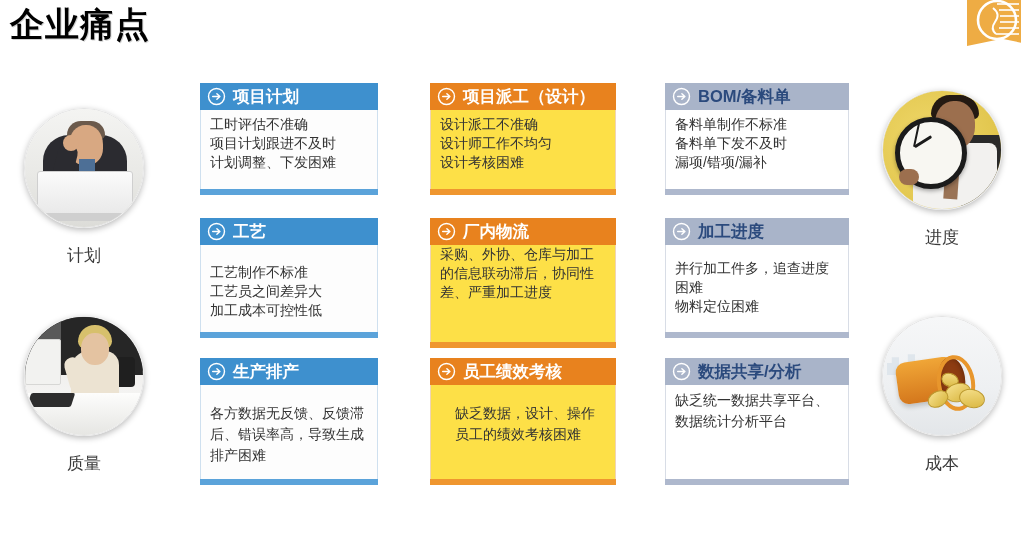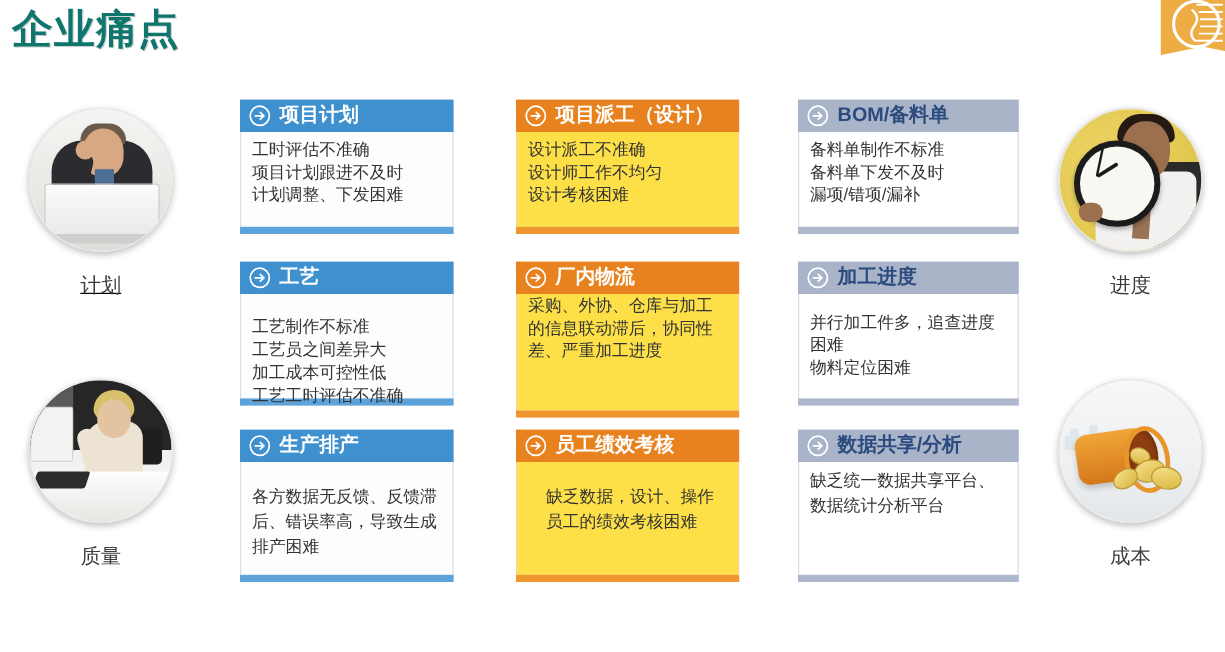--- a/index.html
+++ b/index.html
@@ -9,21 +9,21 @@
     font-family:"Liberation Sans","DejaVu Sans",sans-serif;
     overflow:hidden;
     position:relative;
   }
   .slide{position:relative;width:1021px;height:543px;}
 
   
   .title{
     position:absolute;left:10px;top:2px;
     font-size:34px;font-weight:bold;
-    color:#0f766e;
+    color:#000000;
     letter-spacing:1px;
     text-shadow:1px 1px 0 rgba(0,0,0,.18);
   }
 
   
   .corner-ribbon{
     position:absolute;right:0;top:0;width:72px;height:60px;overflow:hidden;
   }
   .corner-ribbon .flag{
     position:absolute;left:18px;top:-6px;width:70px;height:52px;
@@ -156,21 +156,21 @@
         <line x1="32" y1="12" x2="52" y2="12"></line>
         <line x1="33" y1="18" x2="52" y2="18"></line>
         <line x1="33" y1="24" x2="52" y2="24"></line>
         <line x1="32" y1="30" x2="52" y2="30"></line>
         <line x1="29" y1="36" x2="52" y2="36"></line>
       </g>
       <path d="M26 10 q8 6 2 14 q-5 7 1 12" fill="none" stroke="#ffffff" stroke-width="2"></path>
     </svg>
   </div>
 
-  <div class="photo-block" style="left:8px;top:90px;text-decoration:underline;">
+  <div class="photo-block" style="left:8px;top:108px;">
     <div class="photo">
       <div class="ph-inner ph-plan">
         <div class="suit"></div>
           <div class="hair"></div>
           <div class="head"></div>
         <div class="shirt"></div>
           <div class="arm"></div>
           <div class="hand"></div>
         <div class="laptop"></div>
           <div class="base"></div>
@@ -251,21 +251,20 @@
       <svg class="ico" viewBox="0 0 20 20">
         <circle cx="10" cy="10" r="8.4" fill="none" stroke="#ffffff" stroke-width="1.5"></circle>
         <path d="M6 10 H13 M10.4 7 L13.6 10 L10.4 13" fill="none" stroke="#ffffff" stroke-width="1.5" stroke-linecap="round" stroke-linejoin="round"></path>
       </svg>
       <span class="ttl">工艺</span>
     </div>
     <div class="body" style="height:87px;padding-top:18px;">
       <p>工艺制作不标准</p>
       <p>工艺员之间差异大</p>
       <p>加工成本可控性低</p>
-      <p>工艺工时评估不准确</p>
     </div>
     <div class="foot"></div>
   </div>
 
   <div class="card col-blue" style="left:200px;top:358px;height:127px;">
     <div class="hdr">
       <svg class="ico" viewBox="0 0 20 20">
         <circle cx="10" cy="10" r="8.4" fill="none" stroke="#ffffff" stroke-width="1.5"></circle>
         <path d="M6 10 H13 M10.4 7 L13.6 10 L10.4 13" fill="none" stroke="#ffffff" stroke-width="1.5" stroke-linecap="round" stroke-linejoin="round"></path>
       </svg>

